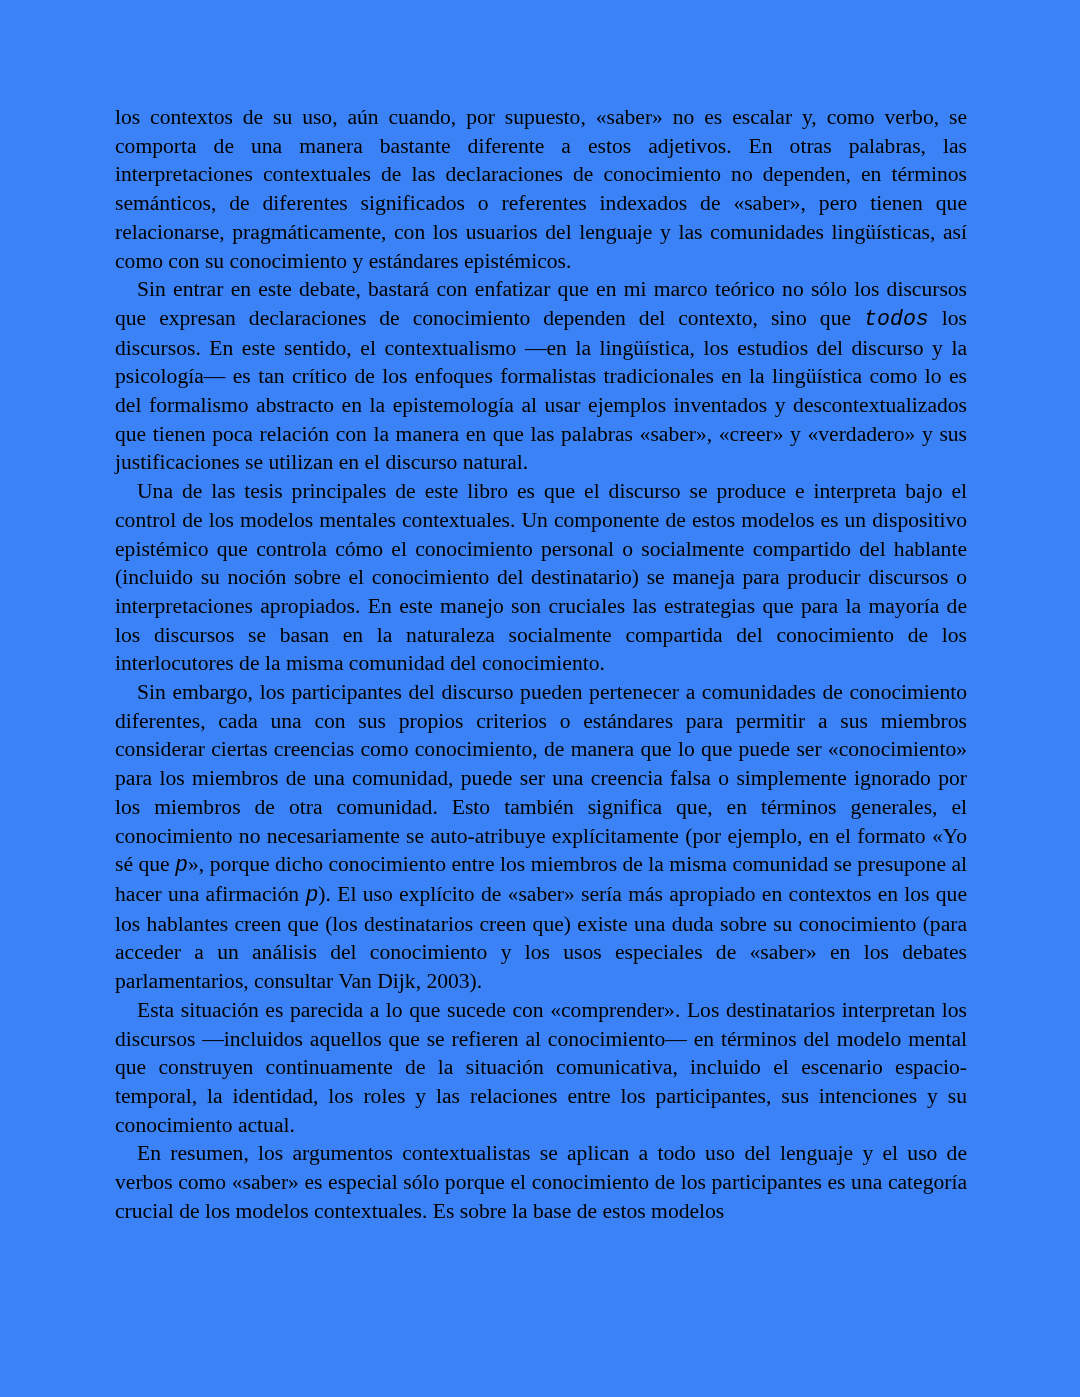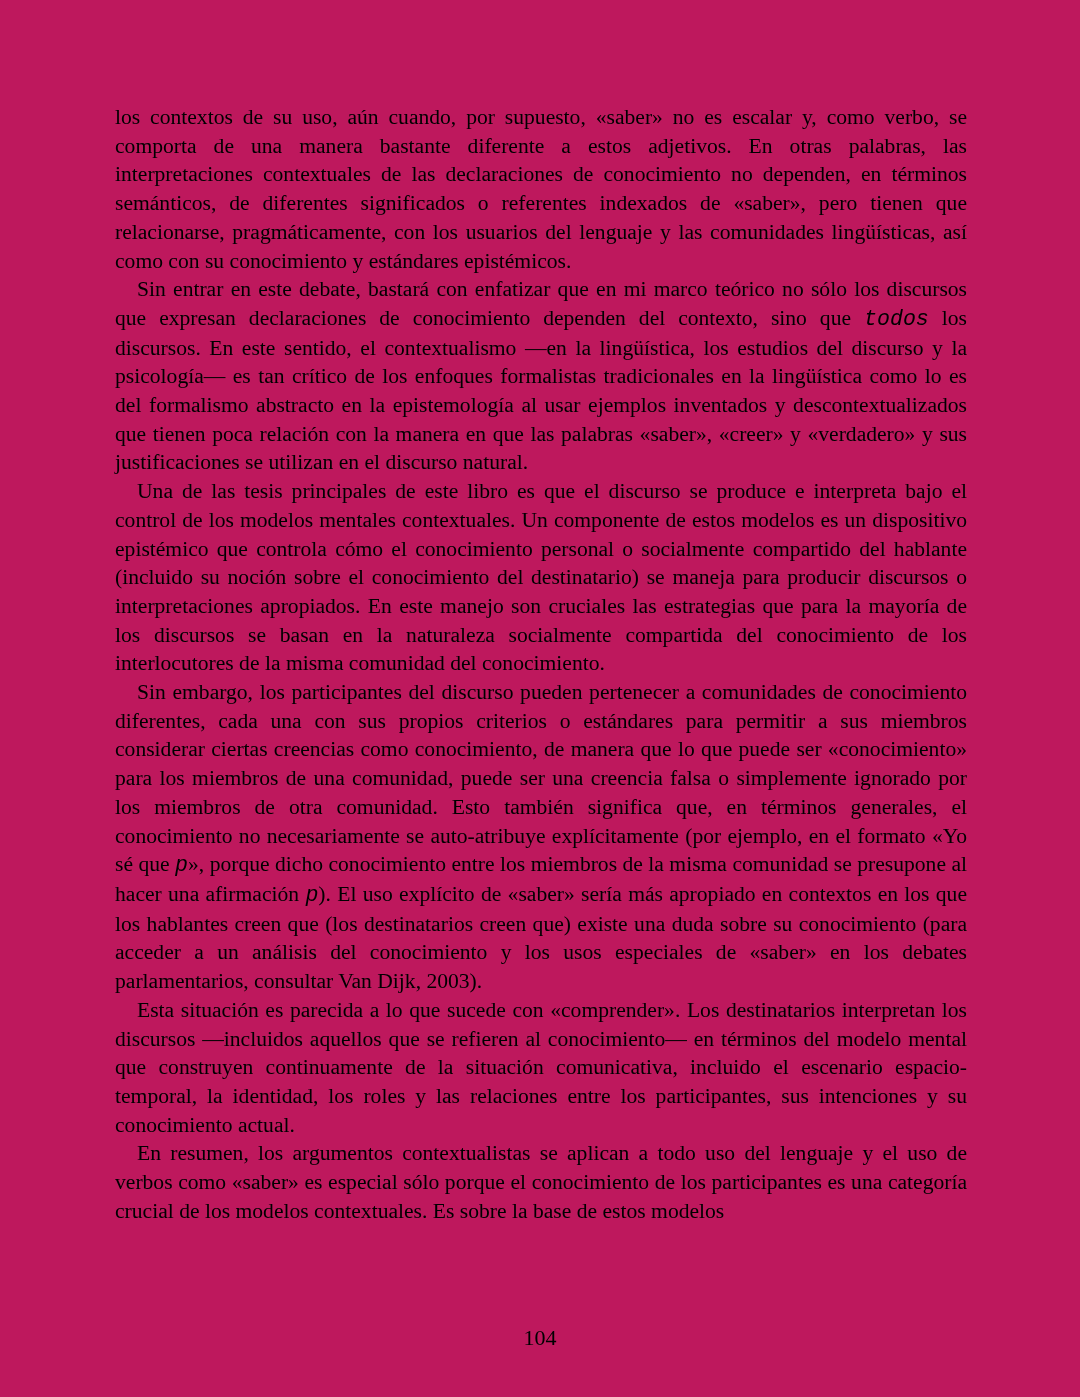--- a/index.html
+++ b/index.html
@@ -4,21 +4,21 @@
 <style>
   html, body {
     margin: 0;
     padding: 0;
     background: #ffffff;
   }
   .page {
     position: relative;
     width: 1080px;
     height: 1397px;
-    background: #be185d;
+    background: #3b82f6;
     box-sizing: border-box;
     padding: 103px 113px 12px 115px;
     font-family: "Liberation Serif", serif;
     font-size: 21.6px;
     line-height: 28.7px;
     color: #000000;
     overflow: hidden;
   }
   .text-block p {
     margin: 0;
@@ -55,14 +55,13 @@
     <p class="indented"><span>Una de las tesis principales de este libro es que el discurso se produce e interpreta bajo el control de los modelos mentales contextuales. Un componente de estos modelos es un dispositivo epistémico que controla cómo el conocimiento personal o socialmente compartido del hablante (incluido su noción sobre el conocimiento del destinatario) se maneja para producir discursos o interpretaciones apropiados. En este manejo son cruciales las estrategias que para la mayoría de los discursos se basan en la naturaleza socialmente compartida del conocimiento de los interlocutores de la misma comunidad del conocimiento.</span></p>
 
     <p class="indented"><span>Sin embargo, los participantes del discurso pueden pertenecer a comunidades de conocimiento diferentes, cada una con sus propios criterios o estándares para permitir a sus miembros considerar ciertas creencias como conocimiento, de manera que lo que puede ser «conocimiento» para los miembros de una comunidad, puede ser una creencia falsa o simplemente ignorado por los miembros de otra comunidad. Esto también significa que, en términos generales, el conocimiento no necesariamente se auto-atribuye explícitamente (por ejemplo, en el formato «Yo sé que </span><span class="italic">p</span><span>», porque dicho conocimiento entre los miembros de la misma comunidad se presupone al hacer una afirmación </span><span class="italic">p</span><span>). El uso explícito de «saber» sería más apropiado en contextos en los que los hablantes creen que (los destinatarios creen que) existe una duda sobre su conocimiento (para acceder a un análisis del conocimiento y los usos especiales de «saber» en los debates parlamentarios, consultar Van Dijk, 2003).</span></p>
 
     <p class="indented"><span>Esta situación es parecida a lo que sucede con «comprender». Los destinatarios interpretan los discursos —incluidos aquellos que se refieren al conocimiento— en términos del modelo mental que construyen continuamente de la situación comunicativa, incluido el escenario espacio-temporal, la identidad, los roles y las relaciones entre los participantes, sus intenciones y su conocimiento actual.</span></p>
 
     <p class="indented"><span>En resumen, los argumentos contextualistas se aplican a todo uso del lenguaje y el uso de verbos como «saber» es especial sólo porque el conocimiento de los participantes es una categoría crucial de los modelos contextuales. Es sobre la base de estos modelos</span></p>
 
   </div>
 
-  <div class="page-number">104</div>
 </div>
 
 </body></html>

